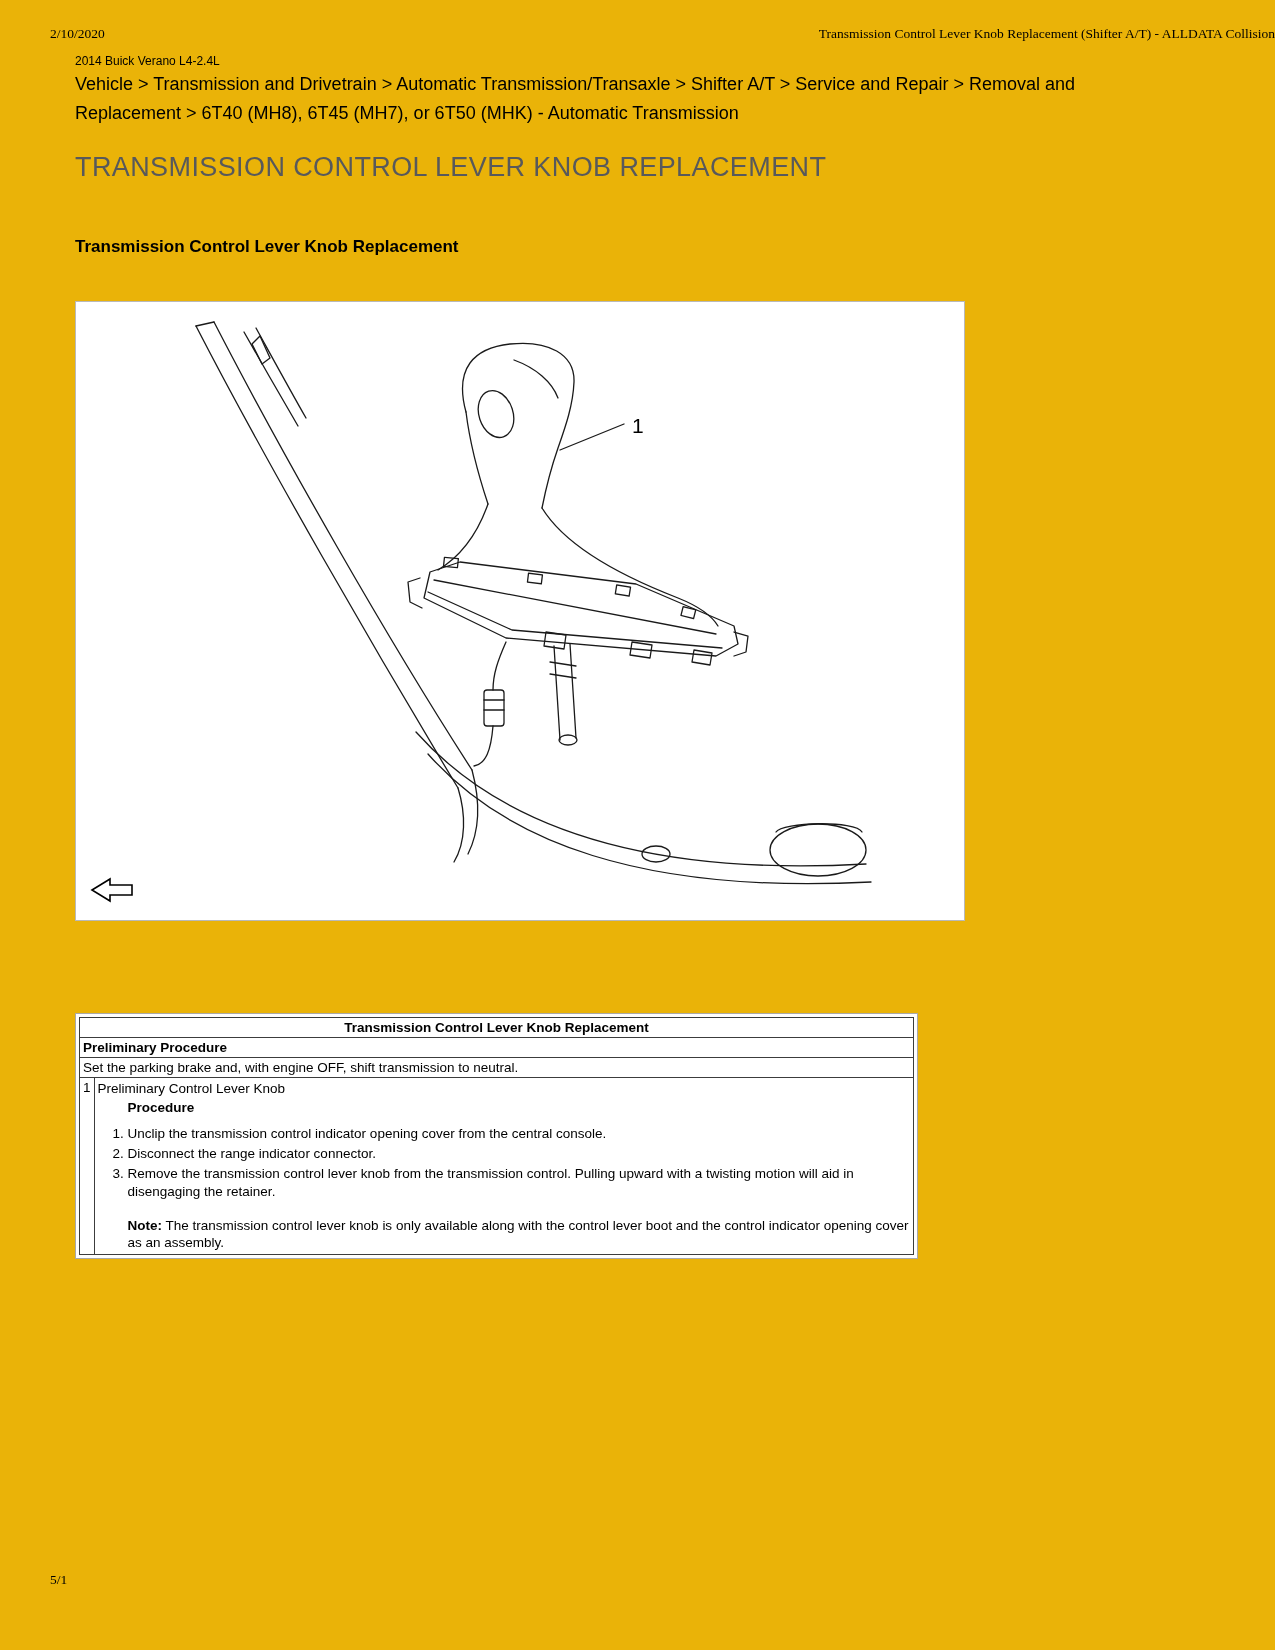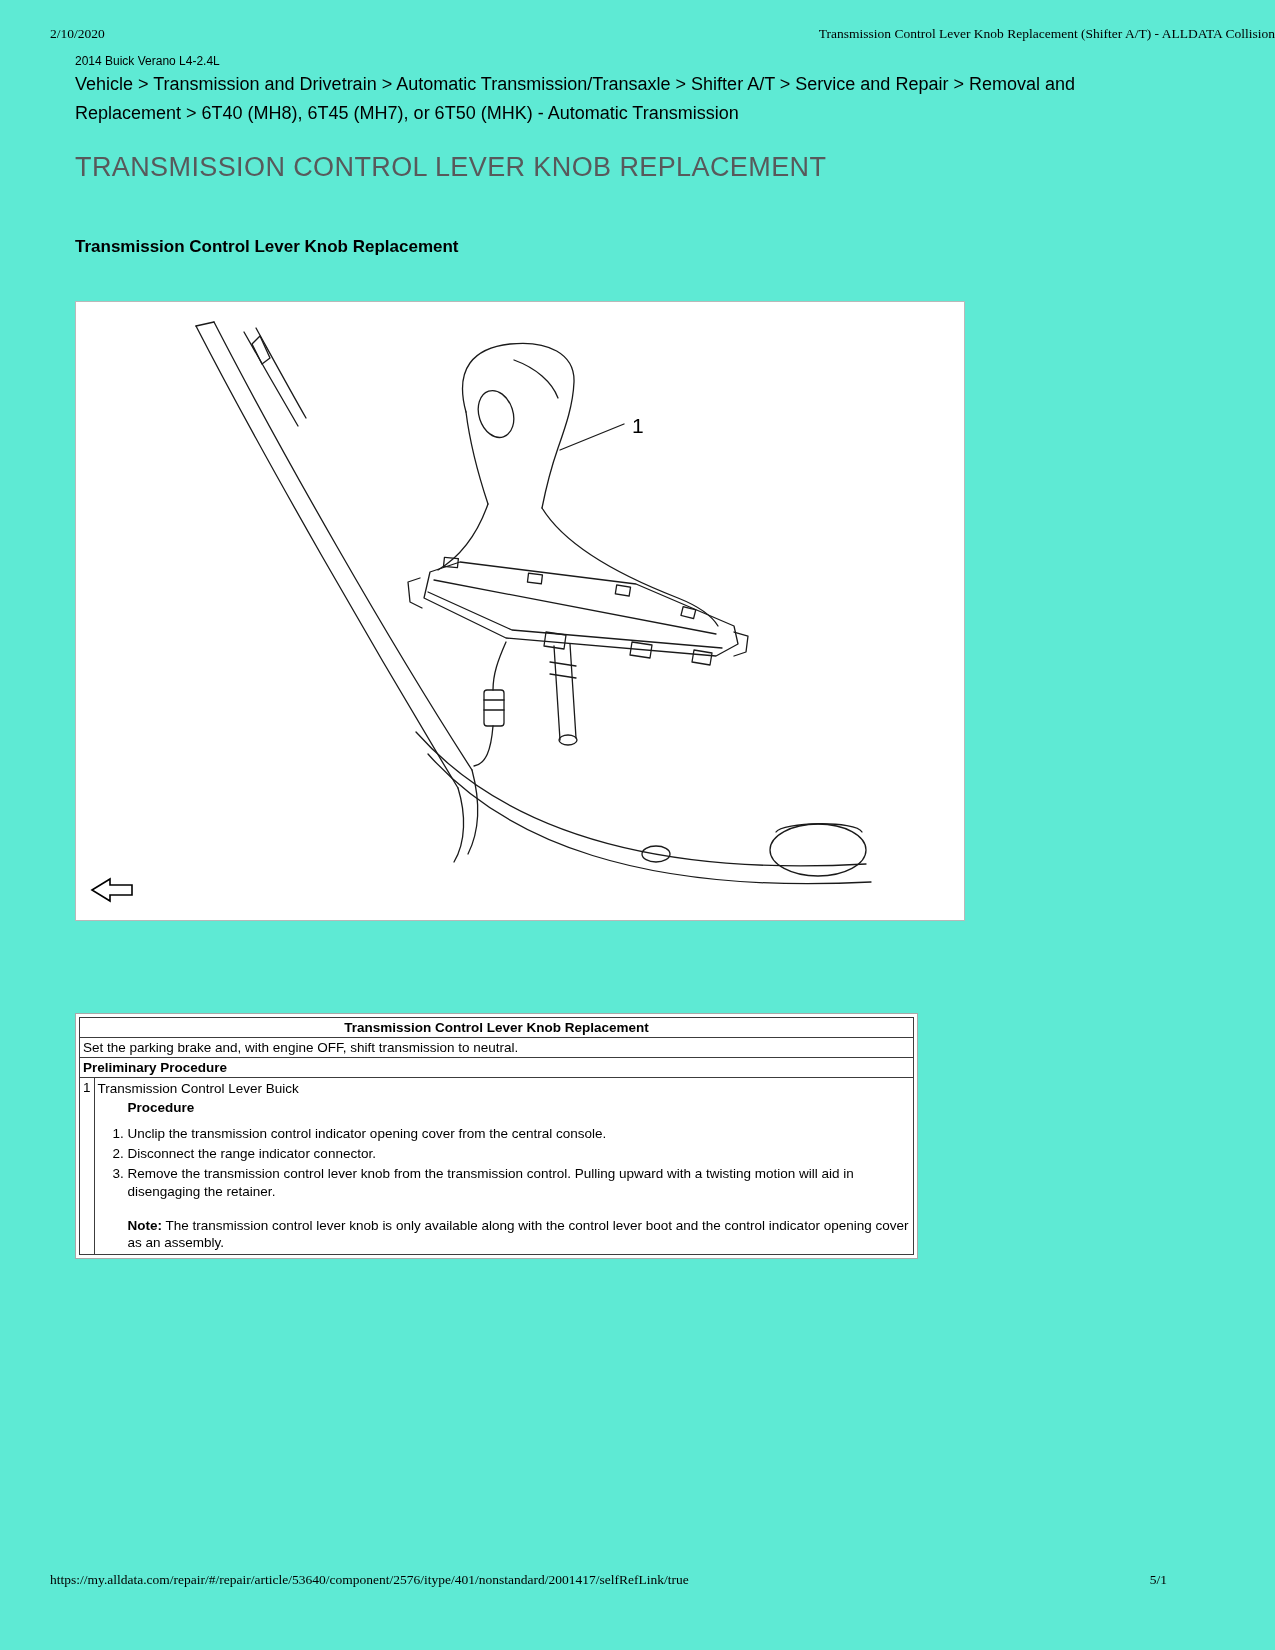--- a/index.html
+++ b/index.html
@@ -1,18 +1,18 @@
 <!DOCTYPE html>
 <html><head>
 <meta charset="utf-8">
 <style>
   * { box-sizing: border-box; }
   html,body { margin:0; padding:0; background:#fff; }
   body { width:1275px; height:1650px; font-family:"Liberation Sans", sans-serif; color:#000; }
-  .page { position:relative; width:1275px; height:1650px; overflow:hidden; background:#5eead4; }
+  .page { position:relative; width:1275px; height:1650px; overflow:hidden; background:#eab308; }
 
   
   .print-header { position:absolute; top:26px; left:0; width:100%; font-family:"Liberation Serif", serif; font-size:13.5px; }
   .print-date { position:absolute; left:50px; top:0; }
   .print-title { width:100%; text-align:right; }
   .print-footer { position:absolute; top:1572px; left:50px; right:108px; display:flex; justify-content:space-between; font-family:"Liberation Serif", serif; font-size:13.5px; }
 
   .content { position:absolute; top:52px; left:75px; width:1125px; }
   .vehicle-line { font-size:12px; line-height:1.5; }
   .breadcrumb { font-size:18px; line-height:1.62; max-width:1090px; }
@@ -111,44 +111,43 @@
       </svg>
     </div>
 
     <div class="table-wrap">
       <table class="parts">
         <tbody>
             <tr>
           <td class="tbl-title" colspan="2">Transmission Control Lever Knob Replacement</td>
         </tr>
         <tr>
-          <td class="prelim-text" colspan="2">Set the parking brake and, with engine OFF, shift transmission to neutral.</td>
+          <td class="prelim-head" colspan="2">Preliminary Procedure</td>
         </tr>
         <tr>
-          <td class="prelim-head" colspan="2">Preliminary Procedure</td>
+          <td class="prelim-text" colspan="2">Set the parking brake and, with engine OFF, shift transmission to neutral.</td>
         </tr>
         <tr>
           <td class="callout-cell">1</td>
           <td class="component-cell">
-            <div class="component-name">Transmission Control Lever Buick</div>
+            <div class="component-name">Preliminary Control Lever Knob</div>
             <div class="procedure-label">Procedure</div>
             <ol class="steps">
               <li>Unclip the transmission control indicator opening cover from the central console.</li>
               <li>Disconnect the range indicator connector.</li>
               <li>Remove the transmission control lever knob from the transmission control. Pulling upward with a twisting motion will aid in disengaging the retainer.</li>
             </ol>
             <div class="note-line">
               <span class="note-label">Note:</span>
               <span>The transmission control lever knob is only available along with the control lever boot and the control indicator opening cover as an assembly.</span>
             </div>
           </td>
         </tr>
       </tbody>
         </table>
     </div>
   </div>
 
   <div class="print-footer">
-    <span>https://my.alldata.com/repair/#/repair/article/53640/component/2576/itype/401/nonstandard/2001417/selfRefLink/true</span>
     <span>5/1</span>
   </div>
 
 </div>
 
 </body></html>

